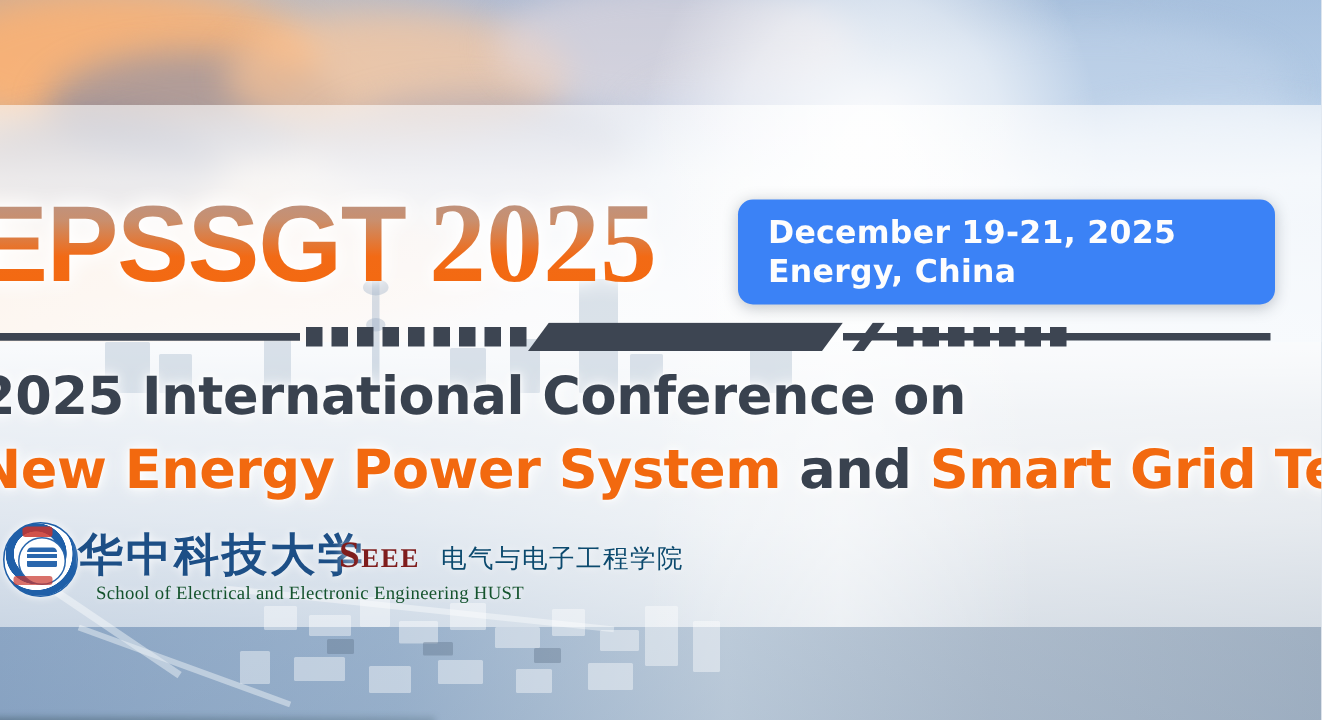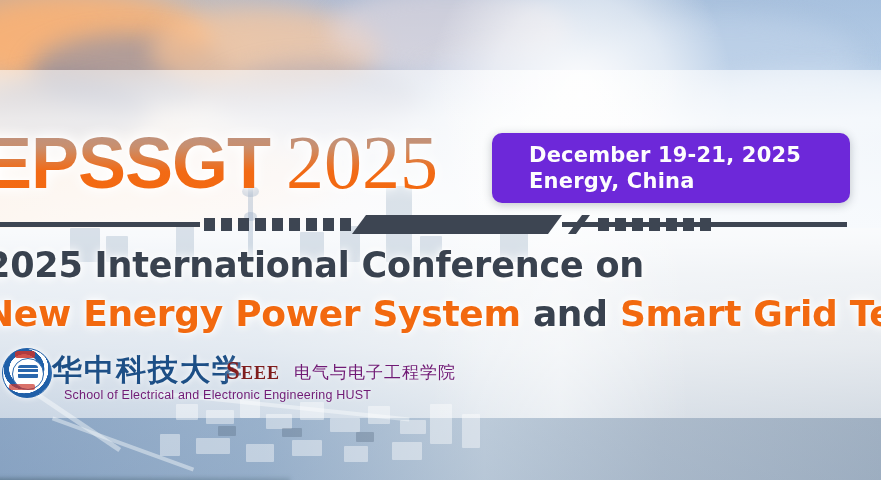--- a/index.html
+++ b/index.html
@@ -87,29 +87,29 @@
     position:absolute;left:-16px;top:124px;
     font-size:72px;font-weight:700;letter-spacing:-1px;line-height:1;
     font-family:"Liberation Sans",sans-serif;
     background:linear-gradient(180deg,#b4968f 0%,#c98f6e 30%,#f26a15 62%,#f4690f 100%);
     -webkit-background-clip:text;background-clip:text;color:transparent;
     -webkit-text-fill-color:transparent;
     filter:drop-shadow(0 0 7px rgba(255,255,255,.95)) drop-shadow(0 0 2px rgba(255,255,255,.9));
     white-space:nowrap;
   }
   .title .yr{
-    font-family:"Liberation Serif",serif;font-weight:400;font-size:76px;
+    font-family:"Liberation Serif",serif;font-weight:700;font-size:76px;
     letter-spacing:0px;padding-left:16px;
   }
 
   .datebadge{
     position:absolute;left:492px;top:133px;width:358px;height:70px;
-    background:#6d28d9;border-radius:10px;
+    background:#3b82f6;border-radius:10px;
     box-shadow:0 2px 10px rgba(40,50,66,.28);
-    padding:9px 0 0 37px;box-sizing:border-box;
+    padding:9px 0 0 20px;box-sizing:border-box;
   }
   .datebadge div{
     color:#fdfdfd;font-size:21px;font-weight:700;line-height:26px;
     font-family:"DejaVu Sans",sans-serif;letter-spacing:.2px;
   }
 
   
   .band{position:absolute;left:0;top:212px;width:881px;height:26px;}
   .band-line{position:absolute;left:0;top:10px;width:200px;height:5px;background:#3d4552;}
   .band-line2{position:absolute;left:700px;top:10px;width:147px;height:5px;
@@ -165,27 +165,27 @@
   }
   .seee{
     position:absolute;left:210px;top:9px;
     font-family:"Liberation Serif",serif;font-weight:700;color:#7f1d1d;
     font-size:25px;letter-spacing:1px;white-space:nowrap;
     text-shadow:0 0 6px rgba(255,255,255,.9);
   }
   .seee small{font-size:18px;}
   .cn-school{
     position:absolute;left:278px;top:13px;
-    font-family:"DejaVu Sans",sans-serif;font-size:17px;color:#701a75;
+    font-family:"DejaVu Sans",sans-serif;font-size:17px;color:#0c4a6e;
     letter-spacing:1px;white-space:nowrap;
     text-shadow:0 0 6px rgba(255,255,255,.9);
   }
   .en-school{
     position:absolute;left:48px;top:40px;
-    font-family:Liberation Sans, sans-serif;font-size:12.5px;color:#701a75;
+    font-family:Liberation Serif, serif;font-size:12.5px;color:#14532d;
     letter-spacing:.2px;white-space:nowrap;
     text-shadow:0 0 5px rgba(255,255,255,.85);
   }
 </style>
 </head>
 <body>
 
 <div class="banner">
 
   <div class="sky">

